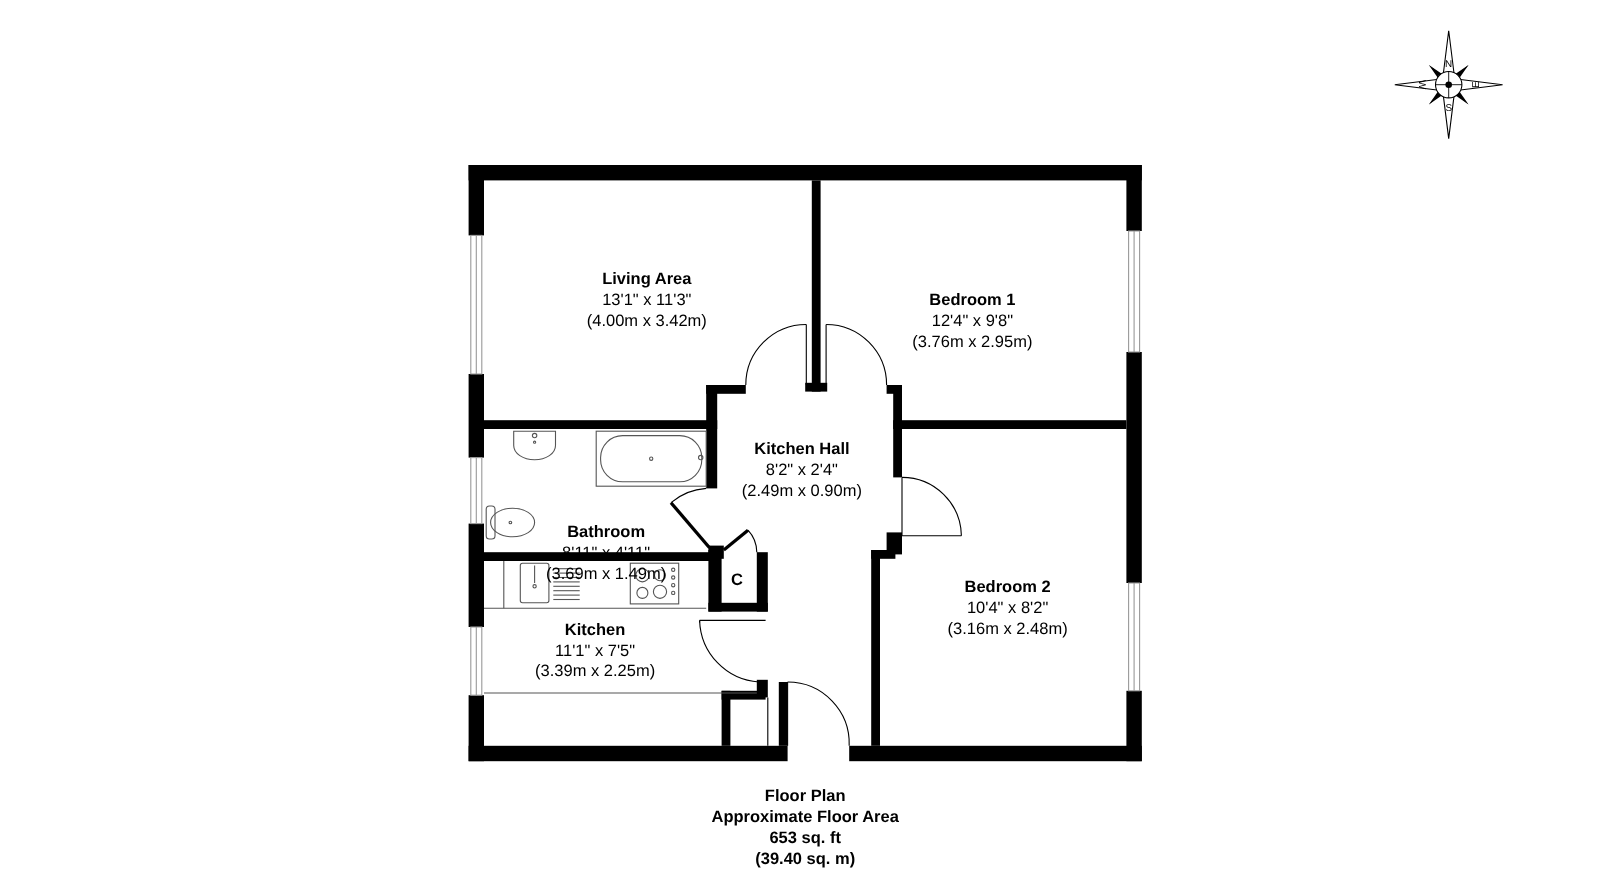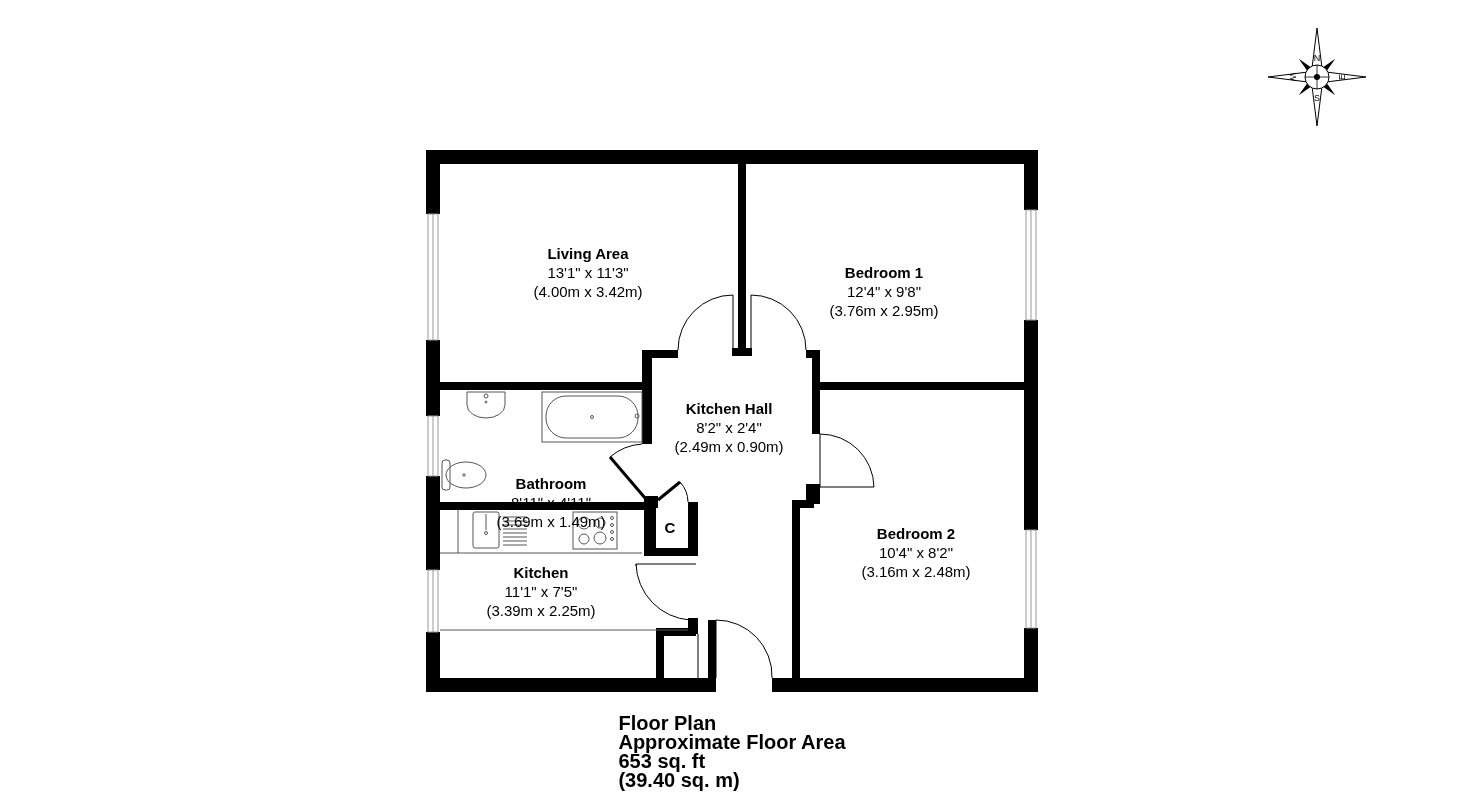--- a/index.html
+++ b/index.html
@@ -2,22 +2,22 @@
 <html><head>
 <meta charset="utf-8">
 <style>
   html, body { margin:0; padding:0; background:#ffffff; }
   body { width:1464px; height:800px; position:relative; overflow:hidden;
          font-family:"Liberation Sans", sans-serif; color:#000; }
   #plan { position:absolute; left:0; top:0; }
   .room-label { position:absolute; text-align:center; transform:translateX(-50%); line-height:19px; white-space:nowrap; }
   .room-name { font-weight:bold; font-size:15px; display:block; }
   .room-dim { font-size:15px; display:block; }
-  .caption { position:absolute; left:732px; top:714px; transform:translateX(-50%); text-align:left;
-             font-weight:bold; font-size:20px; line-height:19px; white-space:nowrap; }
+  .caption { position:absolute; left:732px; top:714px; transform:translateX(-50%); text-align:center;
+             font-weight:bold; font-size:15px; line-height:19px; white-space:nowrap; }
   .caption span { display:block; }
   .compass { position:absolute; left:1266px; top:26px; width:102px; height:102px; }
   .closet-label { position:absolute; left:670px; top:519px; transform:translateX(-50%); font-weight:bold; font-size:15px; }
 </style>
 </head>
 <body>
 
 <svg id="plan" width="1464" height="800" viewBox="0 0 1464 800">
 
   <g fill="#000">

